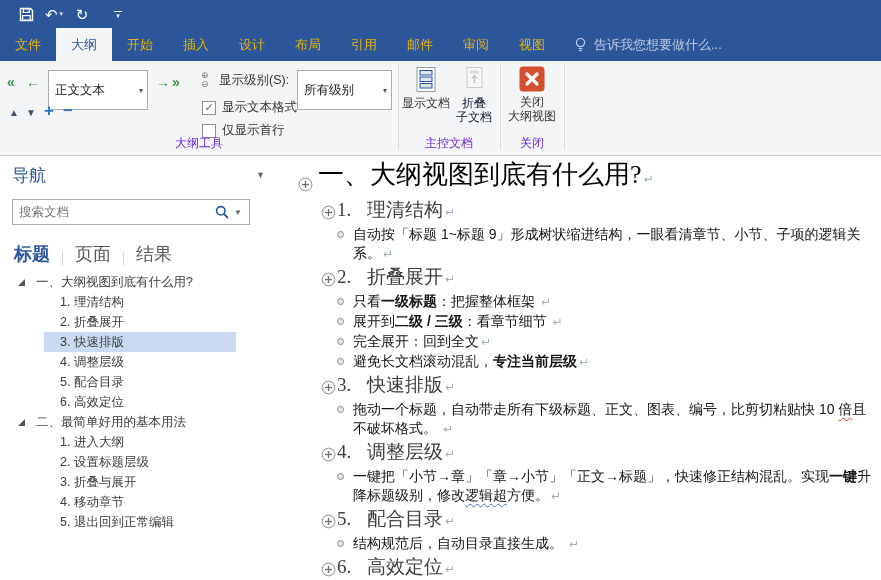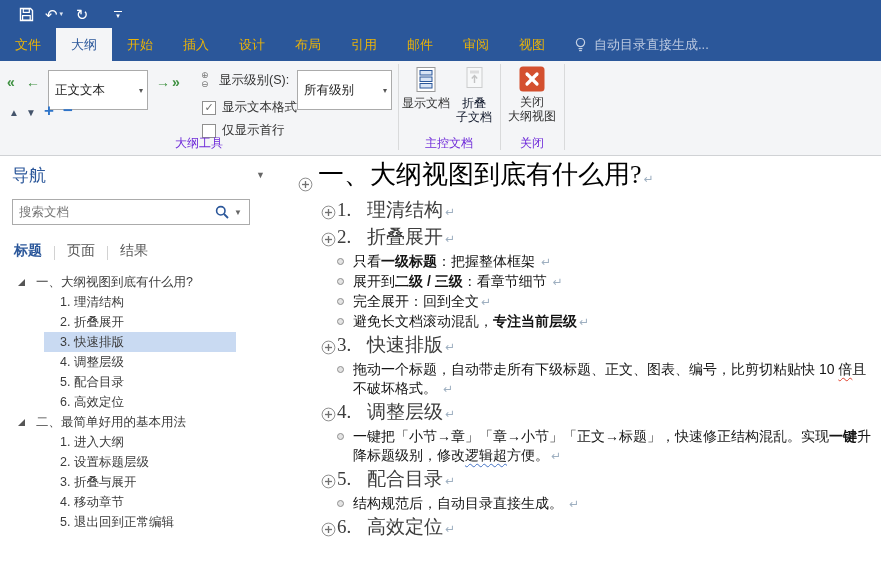--- a/index.html
+++ b/index.html
@@ -51,21 +51,21 @@
   
   .navpane{position:absolute;left:0;top:156px;width:300px;bottom:0;background:#fff;border-right:1px solid #c6c6c6}
   .nav-head{position:relative;height:36px}
   .nav-title{position:absolute;left:12px;top:8px;font-size:17px;color:var(--accent)}
   .nav-caret{position:absolute;right:34px;top:14px;font-size:9px;color:#666}
   .nav-close{position:absolute;right:13px;top:10px;font-size:13px;color:#666}
   .searchbox{position:absolute;left:12px;top:43px;width:238px;height:26px;border:1px solid #ababab;background:#fff;display:flex;align-items:center}
   .searchbox input{flex:1;border:0;outline:0;font-size:12.5px;padding:0 6px;color:#333;font-family:var(--f-ui)}
   .searchbox input::placeholder{color:#767676}
   .s-caret{font-size:8px;color:#666;margin:0 7px 0 5px}
-  .navtabs{position:absolute;left:12px;top:86px;display:flex;align-items:flex-end;font-size:14px;color:#595959}
+  .navtabs{position:absolute;left:12px;top:86px;display:flex;align-items:flex-end;font-size:18px;color:#595959}
   .navtab{padding:0 2px}
   .navtab.active{color:var(--accent);font-weight:bold}
   .navtab-div{width:1px;height:14px;background:#d2d2d2;margin:0 10px}
   .navtree{position:absolute;left:0;top:116px;right:1px}
   .nav-item{position:relative;height:20px;line-height:20px;font-size:12.5px;color:#3b3b3b;white-space:nowrap}
   .nav-item.lvl1{padding-left:36px}
   .nav-item.lvl2{margin-left:44px;padding-left:16px;width:192px}
   .nav-item.selected{background:var(--sel)}
   .tri{position:absolute;left:18px;top:7px;width:0;height:0;border-left:7px solid transparent;border-bottom:7px solid #555}
 
@@ -123,21 +123,21 @@
         <div class="tab">邮件</div>
         <div class="tab">审阅</div>
         <div class="tab">视图</div>
       </div>
     <div class="tellme">
       <svg width="13" height="16" viewBox="0 0 13 16">
         <circle cx="6.5" cy="5.6" r="4.1" fill="none" stroke="#c4d0e4" stroke-width="1.2"></circle>
         <line x1="4.6" y1="11.6" x2="8.4" y2="11.6" stroke="#c4d0e4" stroke-width="1.2"></line>
         <line x1="5.1" y1="13.6" x2="7.9" y2="13.6" stroke="#c4d0e4" stroke-width="1.2"></line>
       </svg>
-      <span>自动目录直接生成...</span>
+      <span>告诉我您想要做什么...</span>
     </div>
   </div>
 
   <div class="ribbon">
 
     <span class="rarrow" style="left:7px;top:10px">«</span>
     <span class="rarrow" style="left:26px;top:10px">←</span>
     <div class="dd" style="left:48px;top:9px;width:100px">
       <span class="ddv">正文文本</span>
       <span class="dda">▾</span>
@@ -246,20 +246,21 @@
       <div class="doc-h1"><span class="oicon"><svg width="15" height="15" viewBox="0 0 15 15">
             <circle cx="7.5" cy="7.5" r="6.4" fill="#fdfdfd" stroke="#8f8f8f"></circle>
             <line x1="4" y1="7.5" x2="11" y2="7.5" stroke="#6f6f6f" stroke-width="1.3"></line>
             <line x1="7.5" y1="4" x2="7.5" y2="11" stroke="#6f6f6f" stroke-width="1.3"></line>
           </svg></span><span class="txt"><span>一、大纲视图到底有什么用?</span></span><span class="pmark">↵</span></div>
       <div class="doc-h2"><span class="oicon"><svg width="15" height="15" viewBox="0 0 15 15">
             <circle cx="7.5" cy="7.5" r="6.4" fill="#fdfdfd" stroke="#8f8f8f"></circle>
             <line x1="4" y1="7.5" x2="11" y2="7.5" stroke="#6f6f6f" stroke-width="1.3"></line>
             <line x1="7.5" y1="4" x2="7.5" y2="11" stroke="#6f6f6f" stroke-width="1.3"></line>
           </svg></span><span class="num">1.</span><span class="txt"><span>理清结构</span></span><span class="pmark">↵</span></div>
+      <div class="doc-body"><span class="bullet"></span><span class="txt"><span>自动按「标题 1~标题 9」形成树状缩进结构，一眼看清章节、小节、子项的逻辑关系。</span></span><span class="pmark">↵</span></div>
       <div class="doc-h2"><span class="oicon"><svg width="15" height="15" viewBox="0 0 15 15">
             <circle cx="7.5" cy="7.5" r="6.4" fill="#fdfdfd" stroke="#8f8f8f"></circle>
             <line x1="4" y1="7.5" x2="11" y2="7.5" stroke="#6f6f6f" stroke-width="1.3"></line>
             <line x1="7.5" y1="4" x2="7.5" y2="11" stroke="#6f6f6f" stroke-width="1.3"></line>
           </svg></span><span class="num">2.</span><span class="txt"><span>折叠展开</span></span><span class="pmark">↵</span></div>
       <div class="doc-body"><span class="bullet"></span><span class="txt"><span>只看</span><span class="b ">一级标题</span><span>：把握整体框架 </span></span><span class="pmark">↵</span></div>
       <div class="doc-body"><span class="bullet"></span><span class="txt"><span>展开到</span><span class="b ">二级 / 三级</span><span>：看章节细节 </span></span><span class="pmark">↵</span></div>
       <div class="doc-body"><span class="bullet"></span><span class="txt"><span>完全展开：回到全文</span></span><span class="pmark">↵</span></div>
       <div class="doc-body"><span class="bullet"></span><span class="txt"><span>避免长文档滚动混乱，</span><span class="b ">专注当前层级</span></span><span class="pmark">↵</span></div>
       <div class="doc-h2"><span class="oicon"><svg width="15" height="15" viewBox="0 0 15 15">

